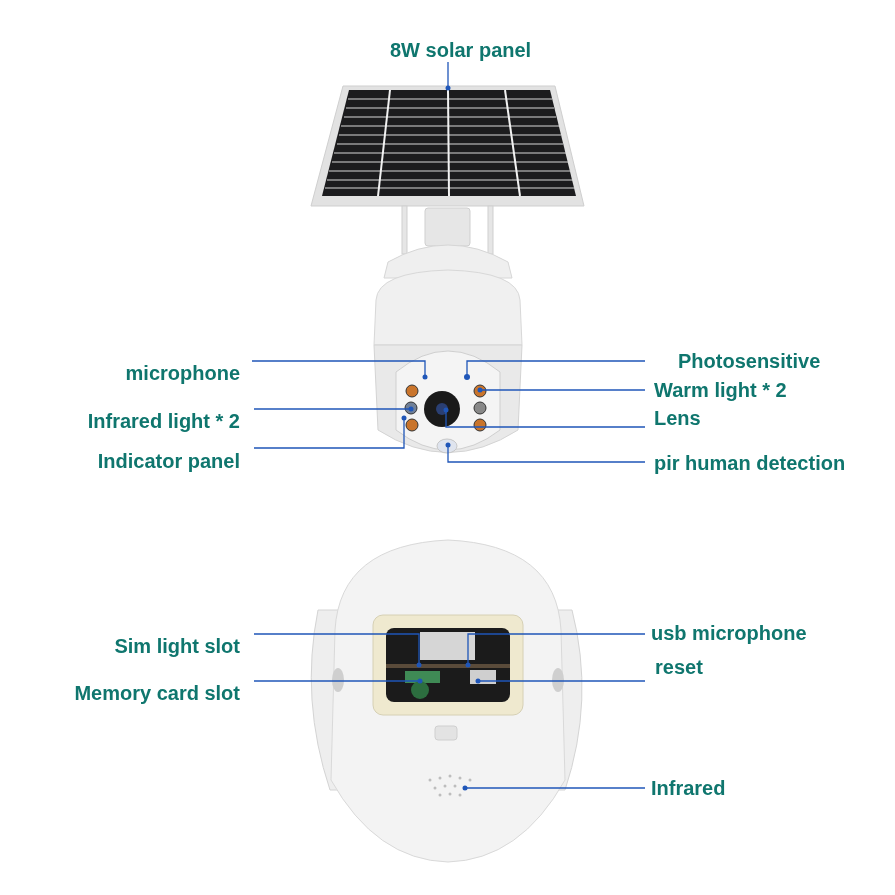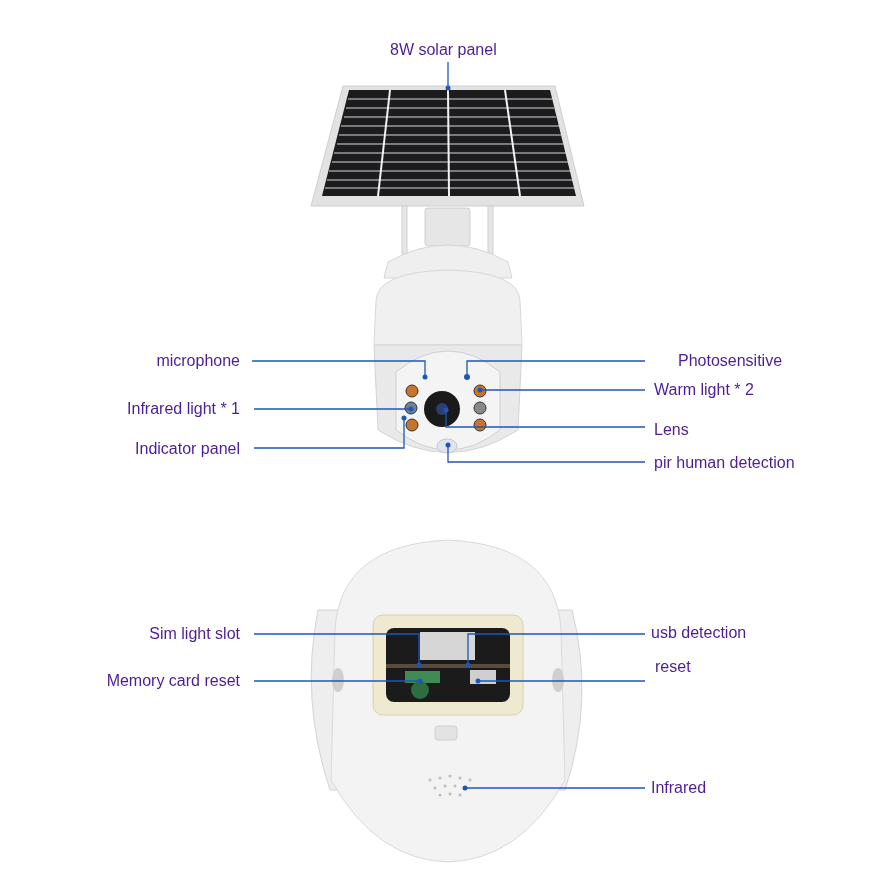--- a/index.html
+++ b/index.html
@@ -1,18 +1,18 @@
 <!DOCTYPE html>
 <html><head>
 <meta charset="utf-8">
 <style>
   html,body{margin:0;padding:0;background:#ffffff;}
   body{width:895px;height:895px;position:relative;overflow:hidden;font-family:"Liberation Sans",sans-serif;}
-  .lbl{position:absolute;font-size:16px;color:#4c1d95;white-space:nowrap;line-height:20px;}
-  .lbl.r{text-align:right;}
+  .lbl{position:absolute;font-size:20px;color:#0f766e;white-space:nowrap;line-height:20px;font-weight:bold;}
+  .lbl.r{text-align:right;margin-top:12px;}
   svg{position:absolute;left:0;top:0;}
 </style>
 </head>
 <body>
 
 <svg width="895" height="895" viewBox="0 0 895 895">
 
   <g>
     <polygon points="343,86 555,86 584,206 311,206" fill="#e2e2e2" stroke="#cfcfcf"></polygon>
     <polygon points="349,90 550,90 576,196 322,196" fill="#1c1c1e"></polygon>
@@ -115,23 +115,23 @@
       <circle cx="419" cy="665" r="2.5"></circle>
     <circle cx="420" cy="681" r="2.5"></circle>
       <circle cx="468" cy="665" r="2.5"></circle>
       <circle cx="478" cy="681" r="2.5"></circle>
     <circle cx="465" cy="788" r="2.5"></circle>
   </g>
 </svg>
 
 <div class="lbl" style="left:390px;top:40px;">8W solar panel</div>
 <div class="lbl r" style="right:655px;top:351px;">microphone</div>
-<div class="lbl r" style="right:655px;top:399px;">Infrared light * 1</div>
+<div class="lbl r" style="right:655px;top:399px;">Infrared light * 2</div>
 <div class="lbl r" style="right:655px;top:439px;">Indicator panel</div>
 <div class="lbl" style="left:678px;top:351px;">Photosensitive</div>
 <div class="lbl" style="left:654px;top:380px;">Warm light * 2</div>
-<div class="lbl" style="left:654px;top:420px;">Lens</div>
+<div class="lbl" style="left:654px;top:408px;">Lens</div>
 <div class="lbl" style="left:654px;top:453px;text-align:center;">pir human detection</div>
 <div class="lbl r" style="right:655px;top:624px;">Sim light slot</div>
-<div class="lbl r" style="right:655px;top:671px;">Memory card reset</div>
-<div class="lbl" style="left:651px;top:623px;">usb detection</div>
+<div class="lbl r" style="right:655px;top:671px;">Memory card slot</div>
+<div class="lbl" style="left:651px;top:623px;">usb microphone</div>
 <div class="lbl" style="left:655px;top:657px;">reset</div>
 <div class="lbl" style="left:651px;top:778px;">Infrared</div>
 
 </body></html>

